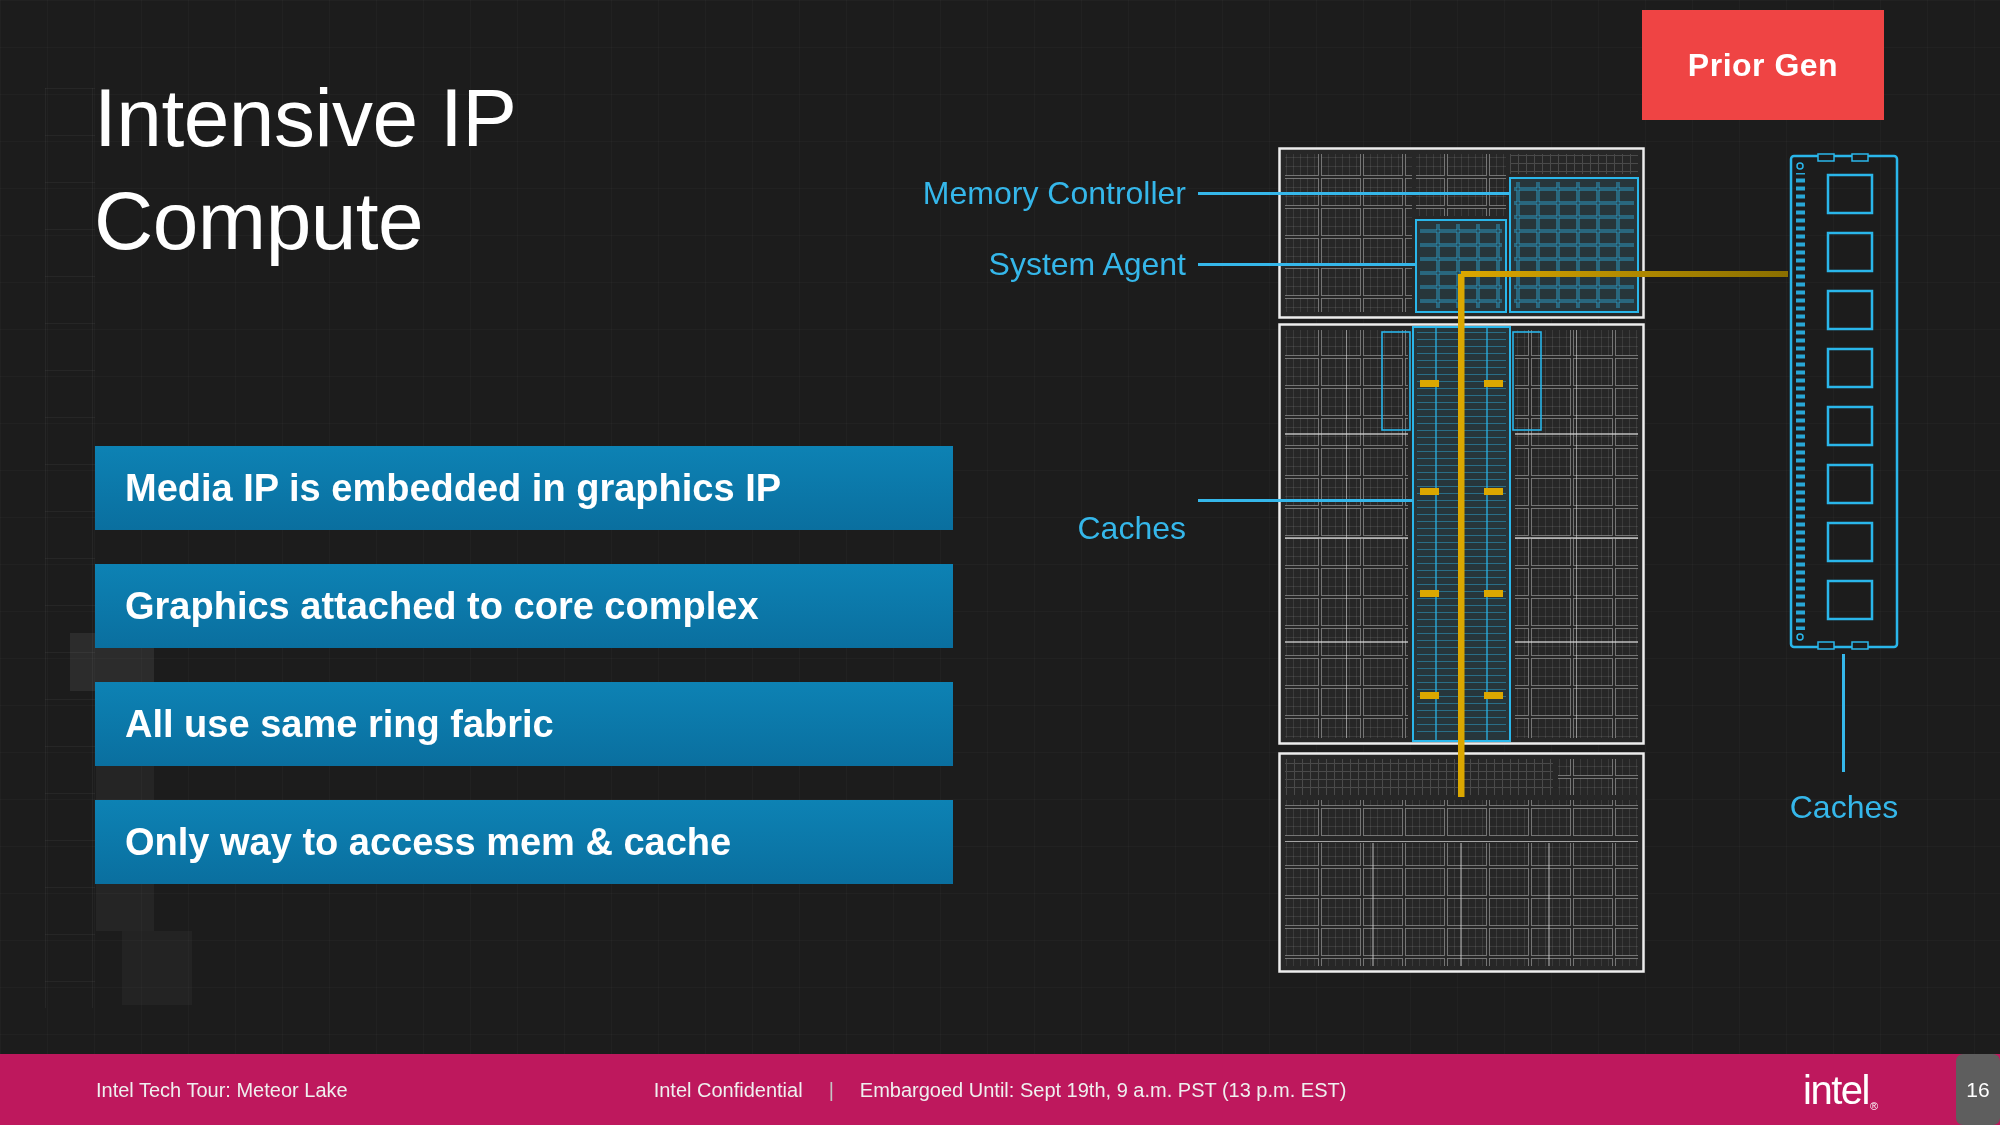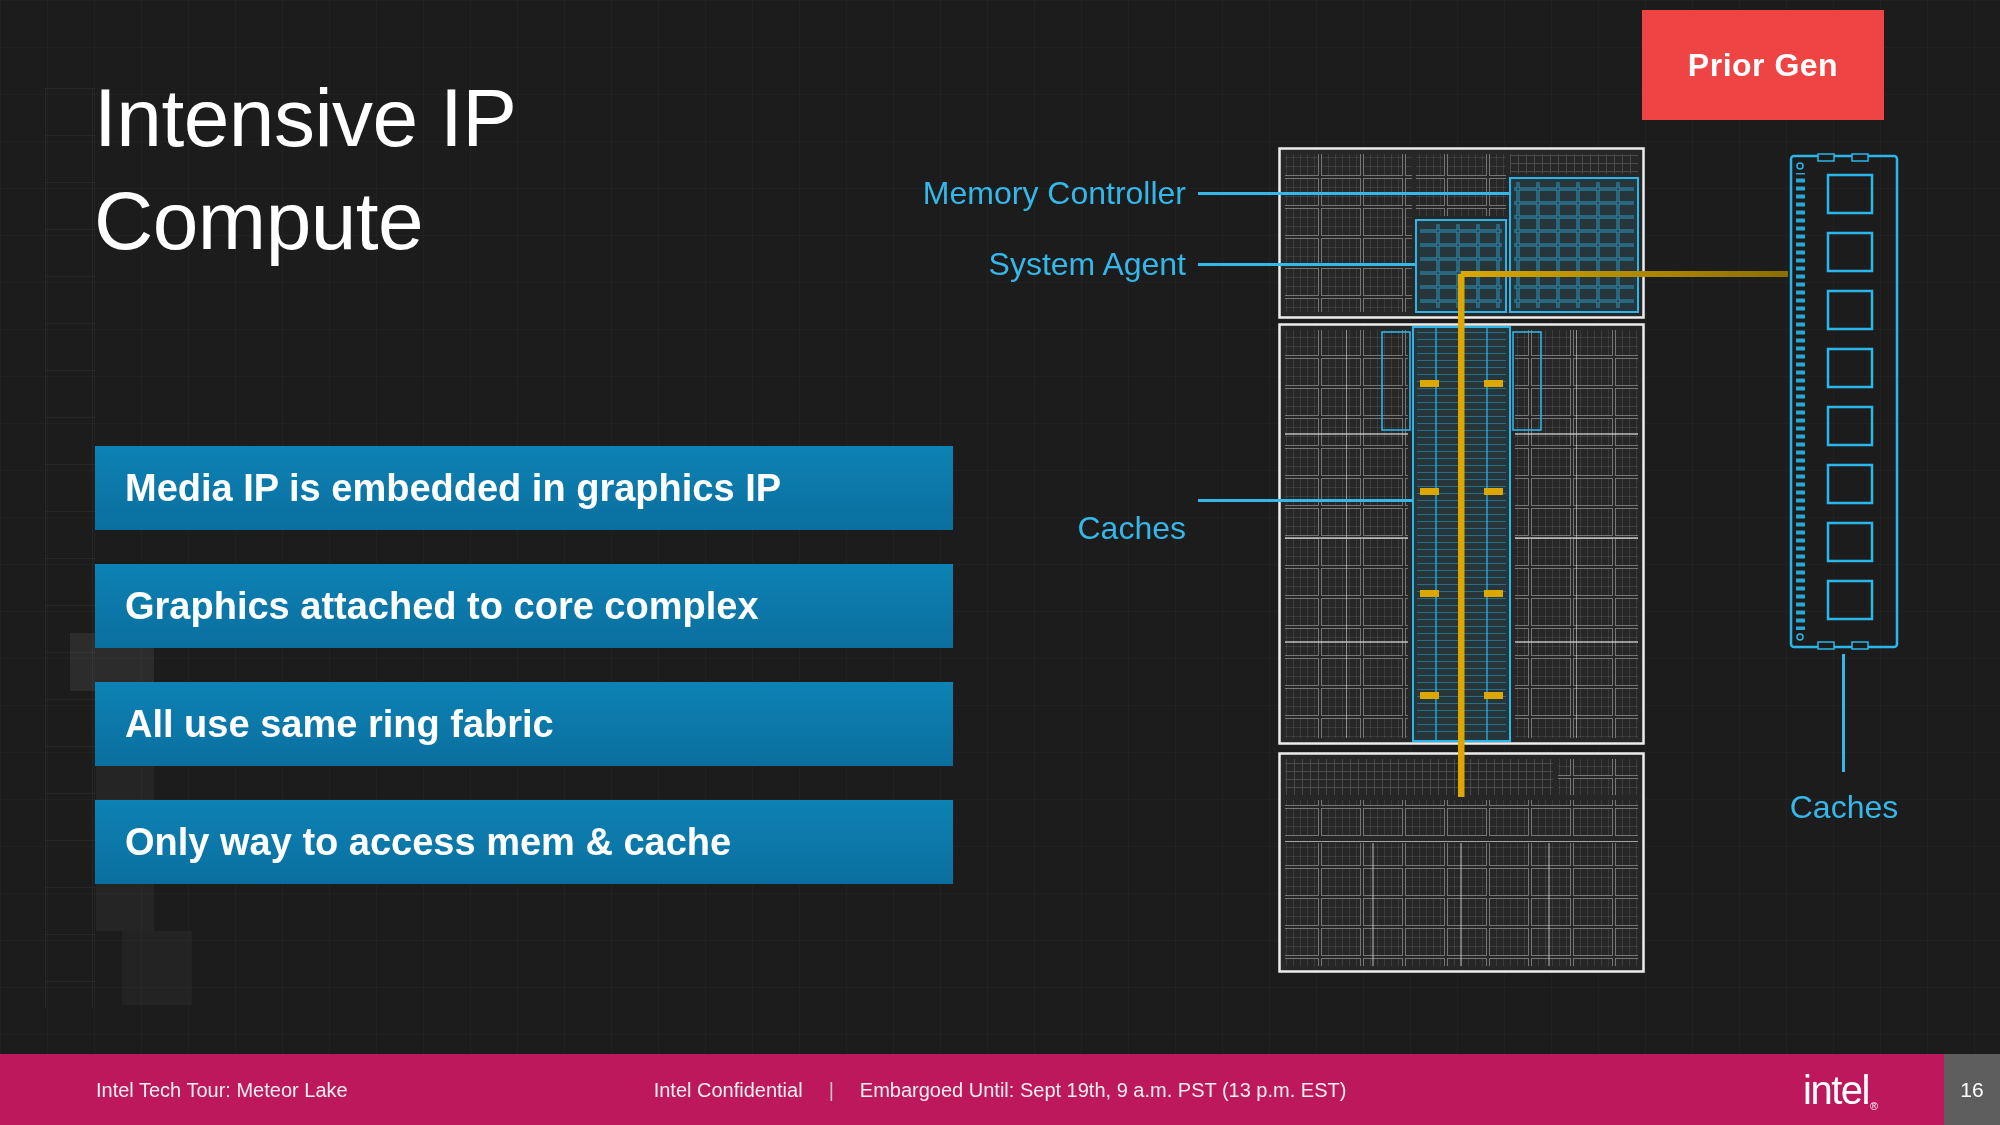--- a/index.html
+++ b/index.html
@@ -70,22 +70,22 @@
     position:absolute; left:0; bottom:0; width:2000px; height:71px;
     background:#be185d; font-size:20px; color:#efefef;
   }
   .f-left  { position:absolute; left:96px; top:50%; transform:translateY(-50%); }
   .f-center{ position:absolute; left:50%; top:50%; transform:translate(-50%,-50%);
              display:flex; gap:26px; white-space:nowrap; }
   .f-center .sep { color:#c4c4c4; }
   .f-logo  { position:absolute; right:122px; top:50%; transform:translateY(-50%);
              font-size:40px; font-weight:500; letter-spacing:-1.5px; color:#fff; }
   .f-logo .reg { font-size:11px; position:relative; top:6px; letter-spacing:0; margin-left:1px; }
-  .f-page  { position:absolute; right:0; top:0; width:56px; height:71px; background:#5e5e5e;
-             display:flex; align-items:center; justify-content:center; font-size:21px; color:#fff; }
+  .f-page  { position:absolute; right:0; top:0; width:44px; height:71px; background:#5e5e5e;
+             display:flex; align-items:center; justify-content:center; font-size:21px; color:#fff;border-radius:7px; }
 </style>
 </head>
 <body>
 
 <div class="slide">
 
   <div class="grid-overlay"></div>
   <div class="decor decor-4"></div>
   <div class="decor decor-1"></div>
   <div class="decor decor-2"></div>

